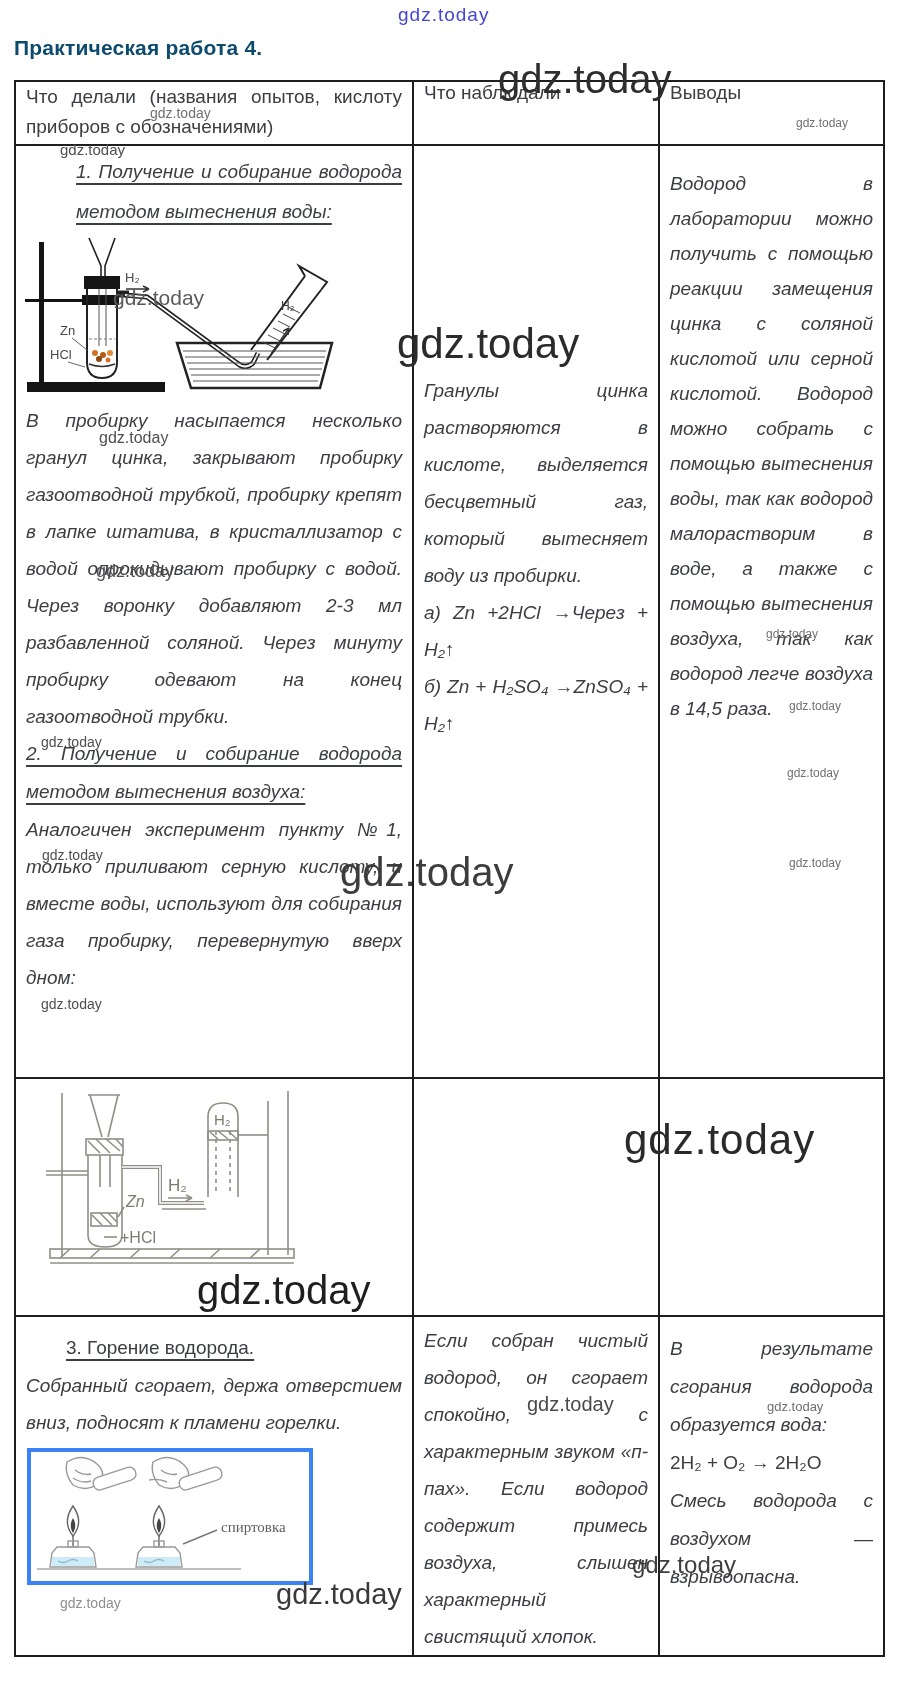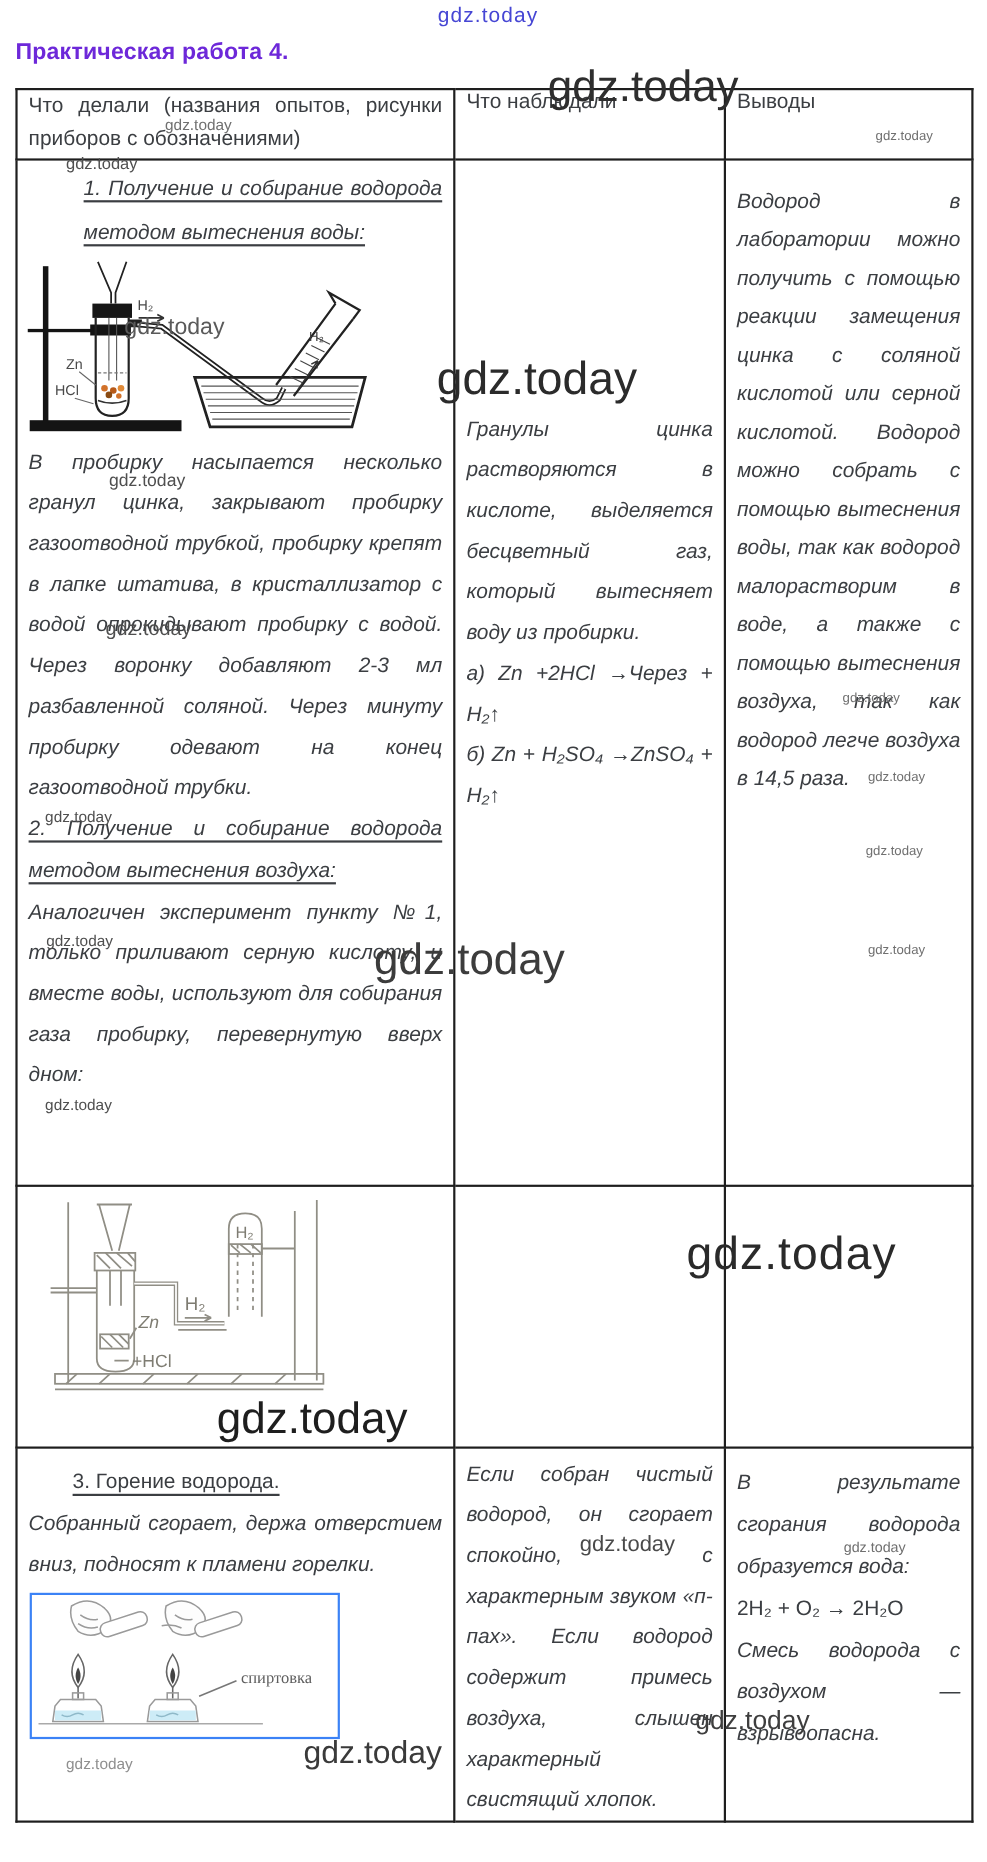--- a/index.html
+++ b/index.html
@@ -2,21 +2,21 @@
 <html><head>
 <meta charset="utf-8">
 <style>
   html,body{margin:0;padding:0;background:#fff;}
   .page{
     position:relative;width:897px;height:1693px;background:#fff;overflow:hidden;
     font-family:"Liberation Sans","DejaVu Sans",sans-serif;color:#3b3e42;
   }
   .doc-title{
     position:absolute;left:14px;top:36px;font-size:21px;font-weight:bold;
-    color:#6d28d9;letter-spacing:.2px;
+    color:#0c4a6e;letter-spacing:.2px;
   }
   table.main{
     position:absolute;left:14px;top:80px;width:869px;
     border-collapse:collapse;table-layout:fixed;
   }
   table.main td{
     border:2px solid #1e1e1e;vertical-align:top;padding:0 10px;
     font-size:19px;color:#3b3e42;overflow:hidden;
   }
   .hdr{line-height:30px;text-align:justify;padding-top:3px;}
@@ -34,21 +34,21 @@
   .cell-observe-inner p{line-height:37px;}
   .cell-concl-inner{padding-top:20px;}
   .cell-concl-inner p{line-height:35px;}
   .r3-c2-inner{padding-top:5px;}
   .r3-c2-inner p{line-height:37px;}
   .r3-c3-inner{padding-top:13px;}
   .r3-c3-inner p{line-height:38px;}
   .fig1{display:block;margin:4px 0 2px -1px;}
   .fig2{display:block;margin:8px 0 0 16px;}
   .fig3-box{
-    width:278px;height:129px;border:2px solid #3b82f6;margin:7px 0 0 1px;
+    width:278px;height:129px;border:4px solid #3b82f6;margin:7px 0 0 1px;
   }
   .wm{
     position:absolute;white-space:nowrap;pointer-events:none;
     font-family:"Liberation Sans","DejaVu Sans",sans-serif;font-weight:400;
   }
 </style>
 </head>
 <body>
 
 <div class="page">
@@ -57,21 +57,21 @@
 
   <table class="main">
     <colgroup>
         <col style="width:398px">
         <col style="width:246px">
         <col style="width:225px">
       </colgroup>
 
     <tbody>
         <tr style="height:64px">
-      <td class="hdr">Что делали (названия опытов, рисунки приборов с обозначениями)</td>
+      <td class="hdr">Что делали (названия опытов, кислоту приборов с обозначениями)</td>
       <td class="hdr-mid">Что наблюдали</td>
       <td class="hdr-right">Выводы</td>
     </tr>
 
     <tr style="height:933px">
       <td>
         <p class="j title-u t1">1.  Получение и собирание водорода методом вытеснения воды:</p>
 
         <svg class="fig1" width="312" height="164" viewBox="0 0 312 164">
           <rect x="2" y="146" width="138" height="10" fill="#141414"></rect>

